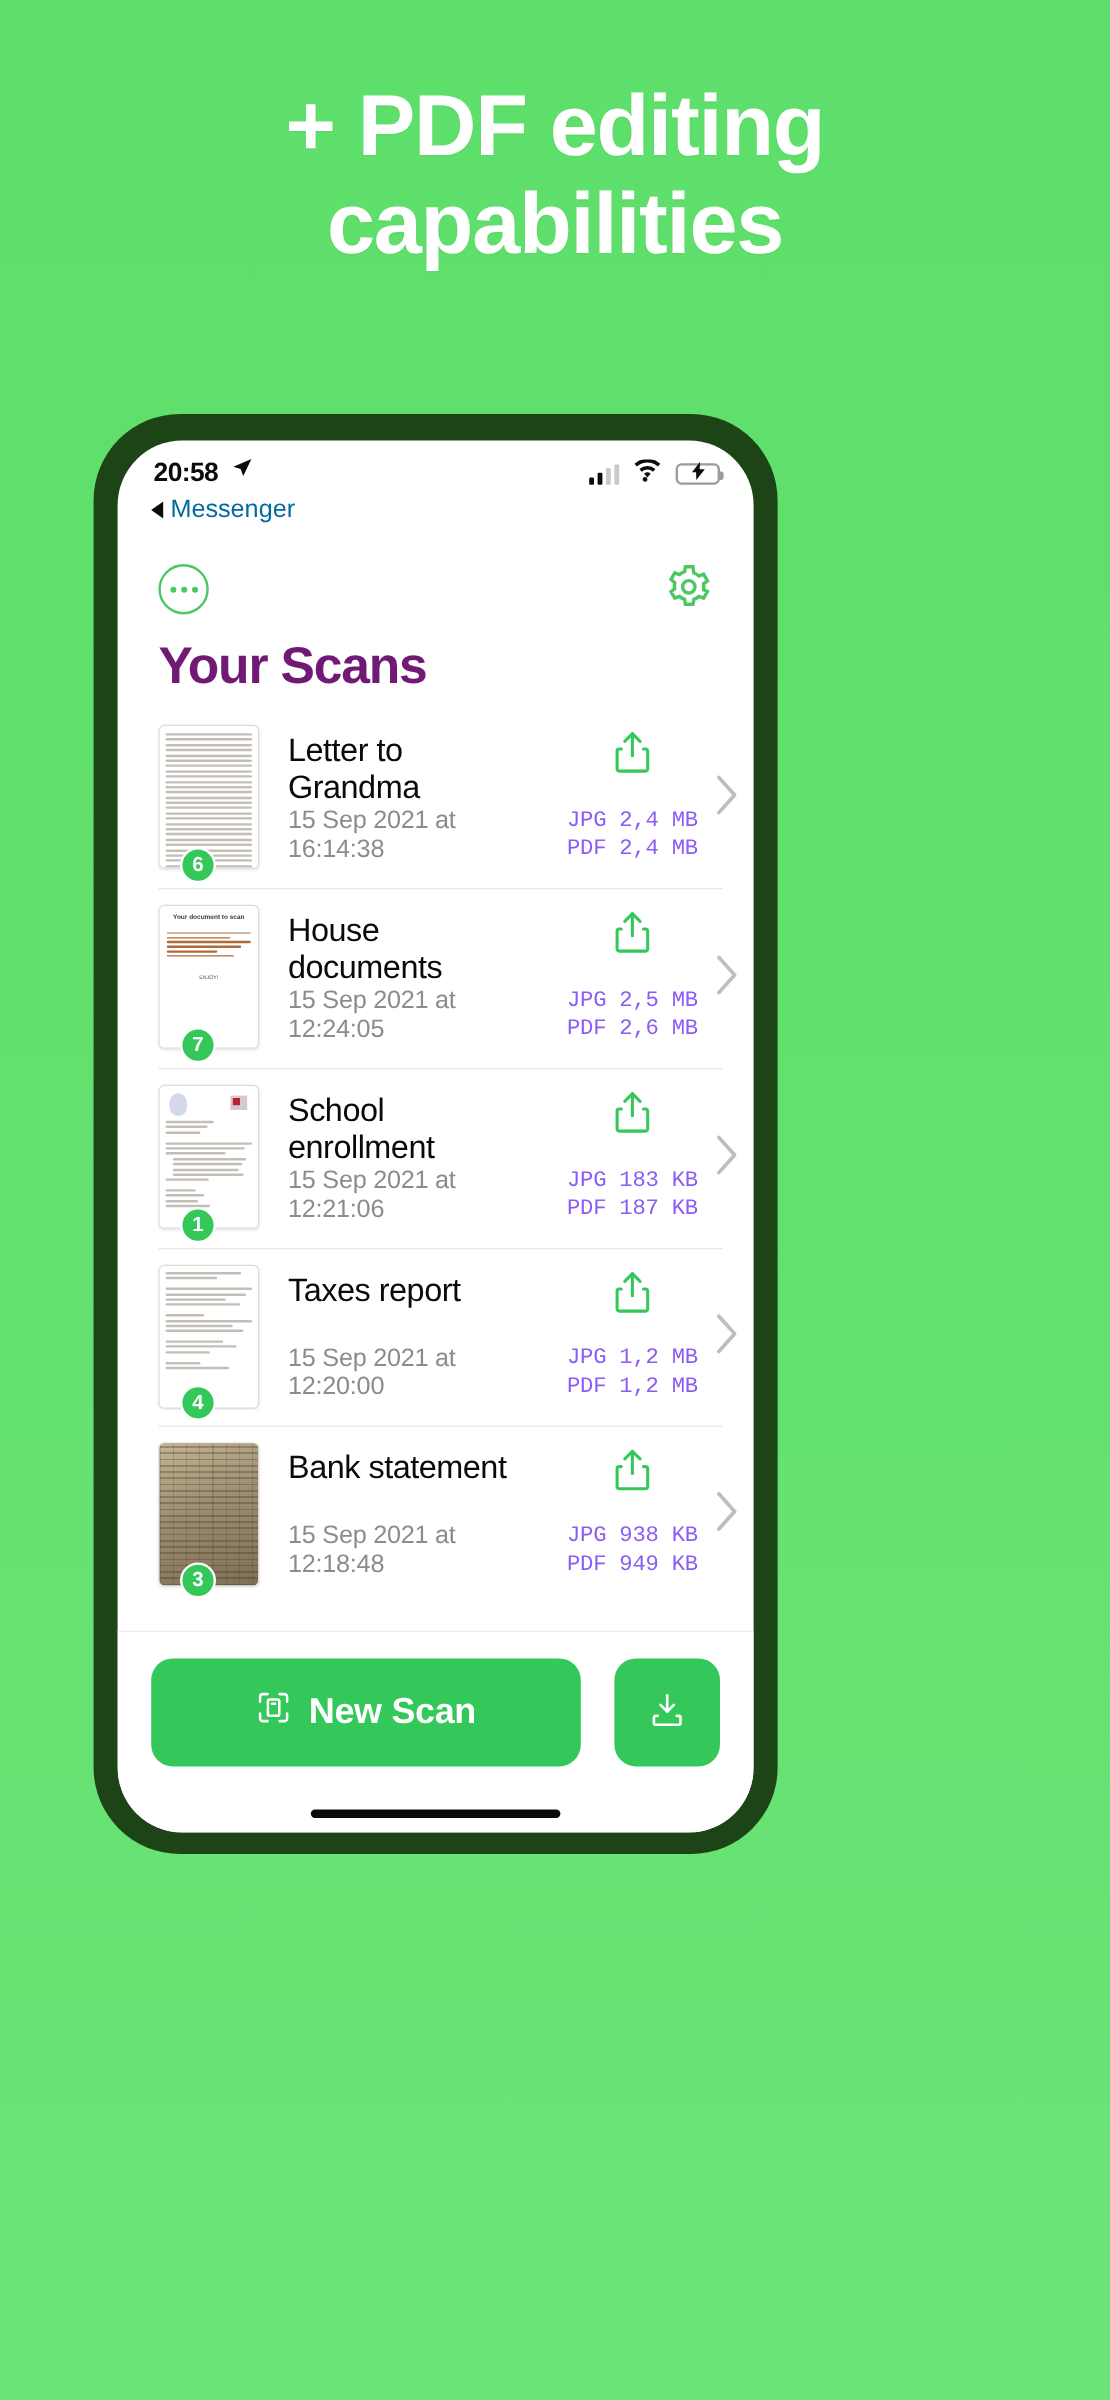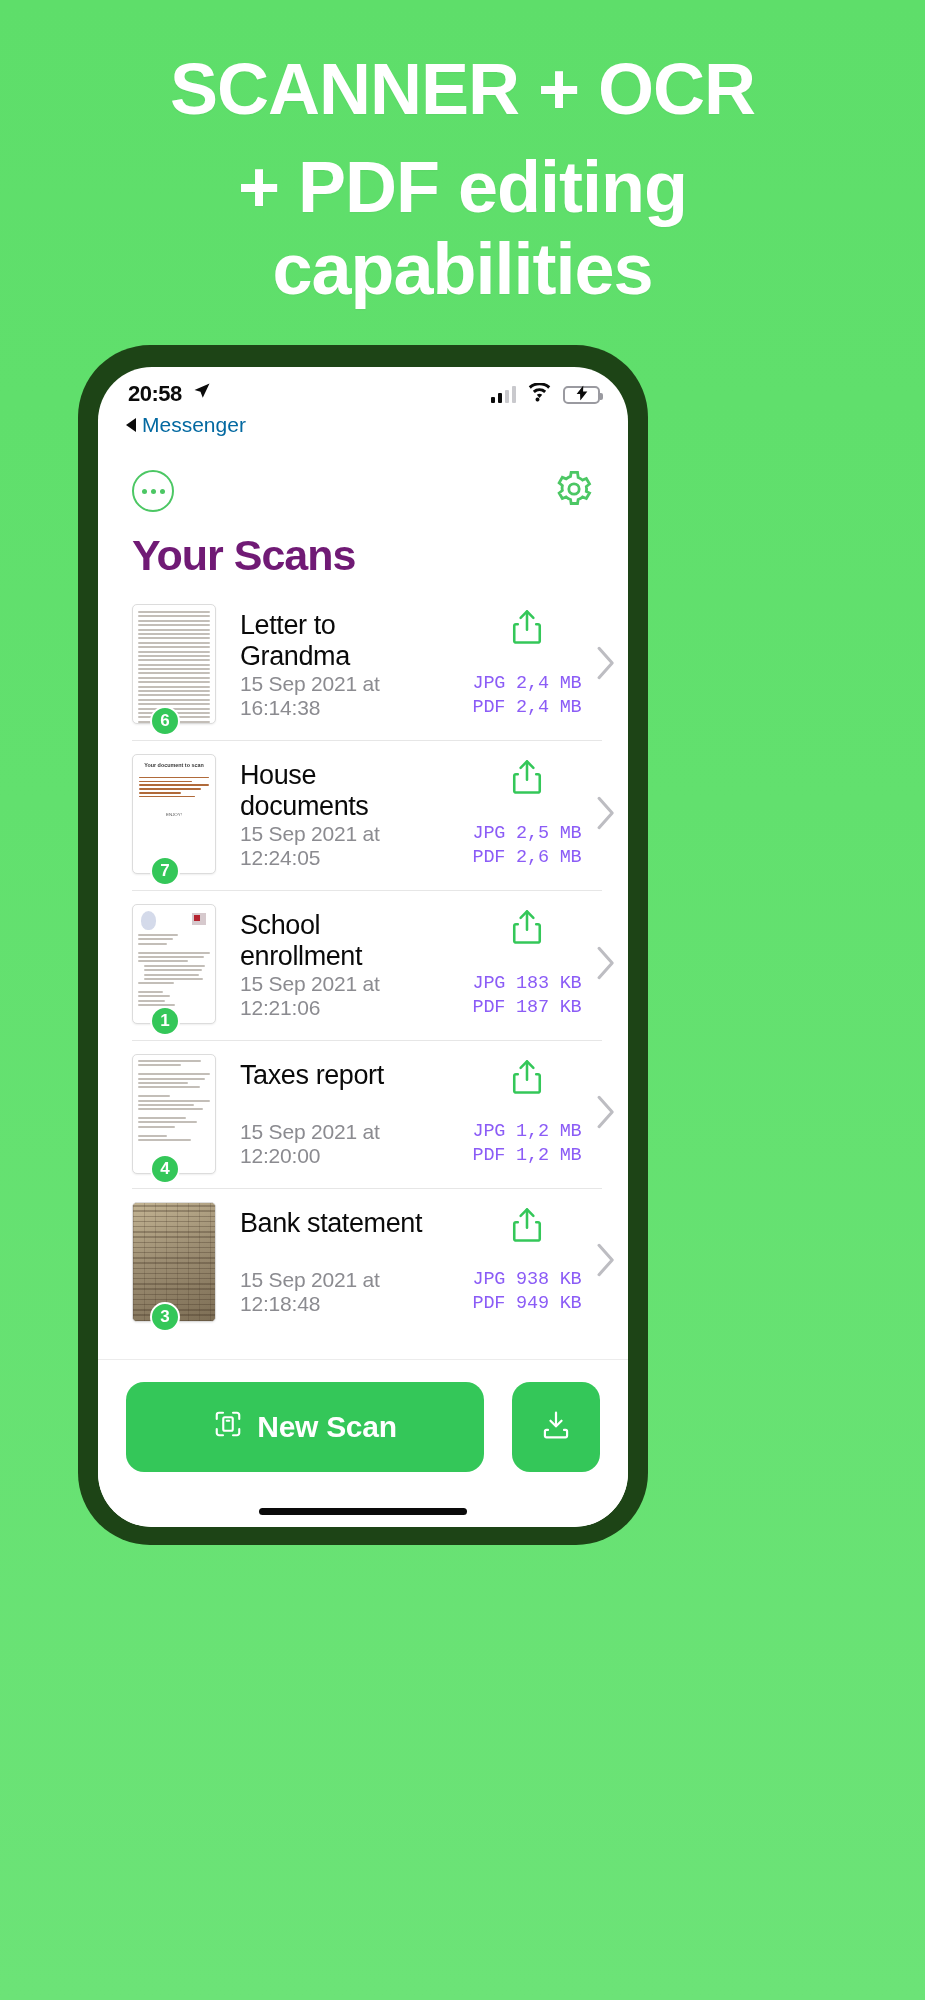--- a/index.html
+++ b/index.html
@@ -178,21 +178,20 @@
   }
   .home-indicator {
     width:208px;height:7px;background:#0a0a0a;border-radius:4px;
     margin:36px auto 12px auto;
   }
 </style>
 </head>
 <body>
 
 <div class="headline">
-  <span class="l1">SCANNER + OCR</span>
   <span class="l2">+ PDF editing</span>
   <span class="l3">capabilities</span>
 </div>
 
 <div class="phone">
   <div class="screen">
 
     <div class="statusbar">
       <div class="sb-left">
         <span class="sb-time">20:58</span>

